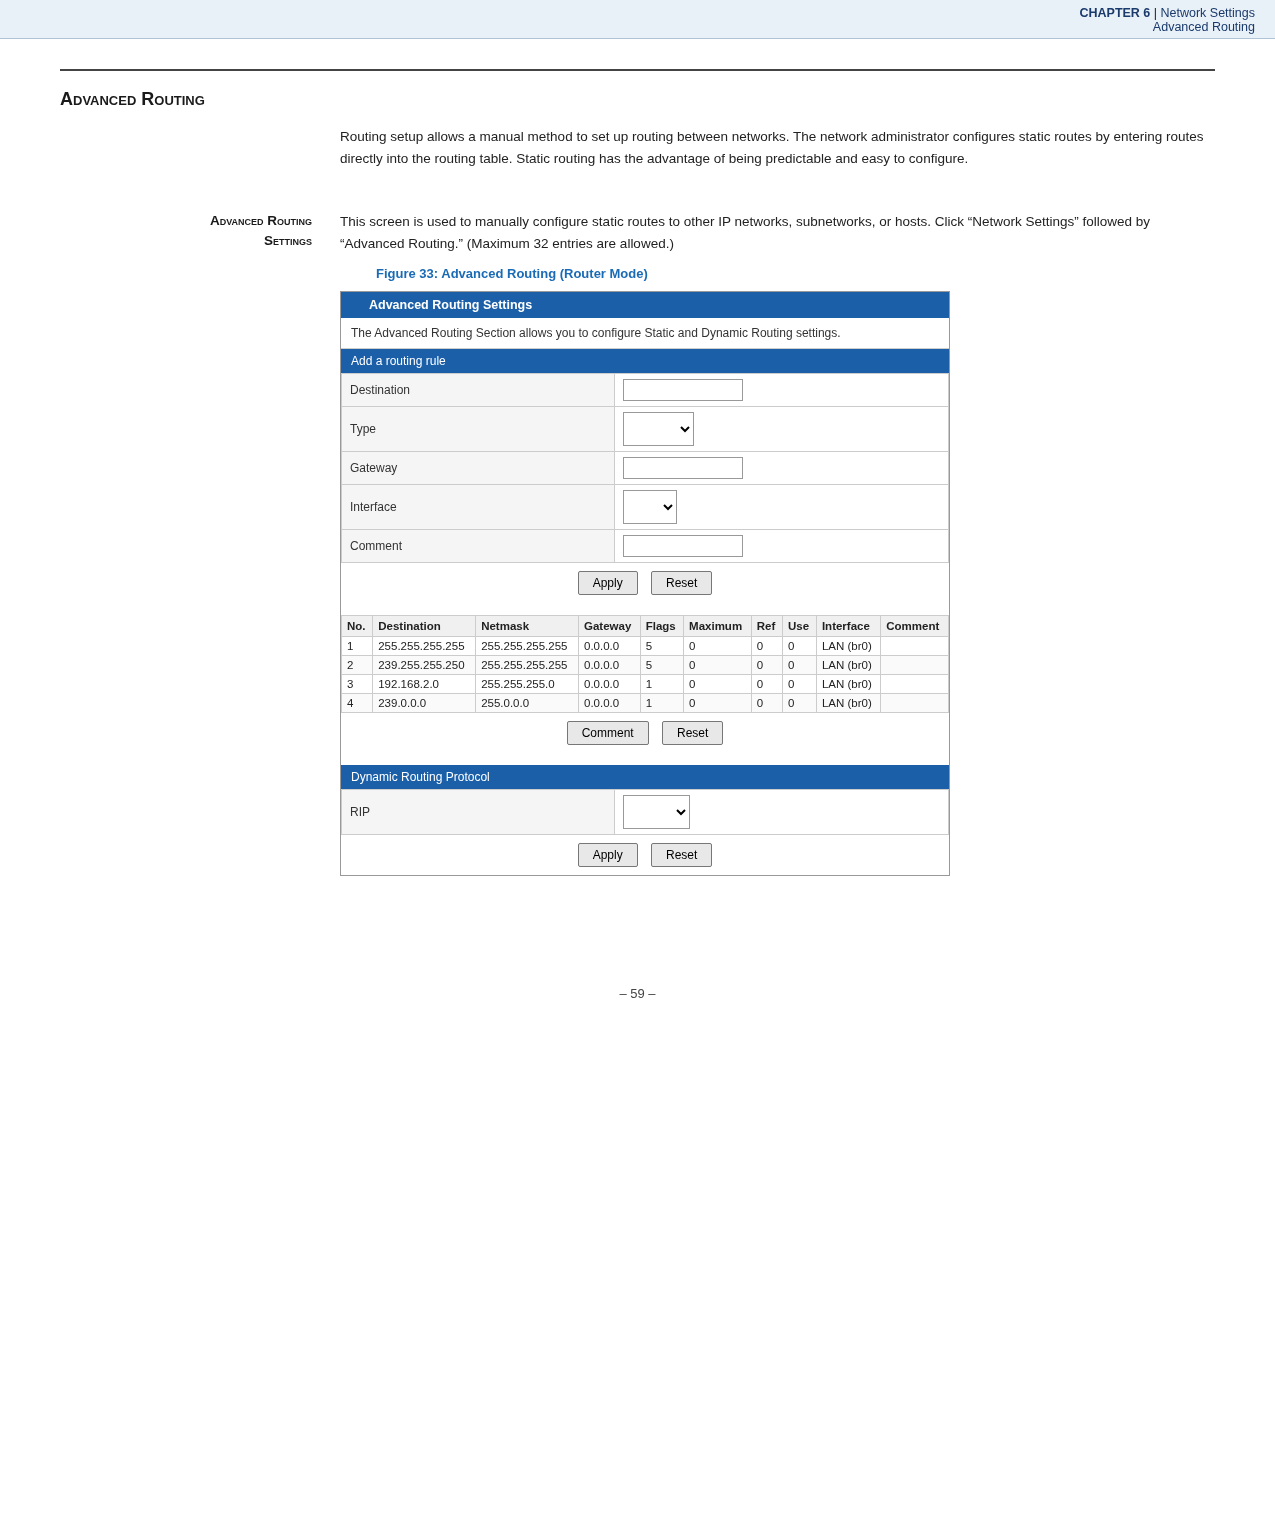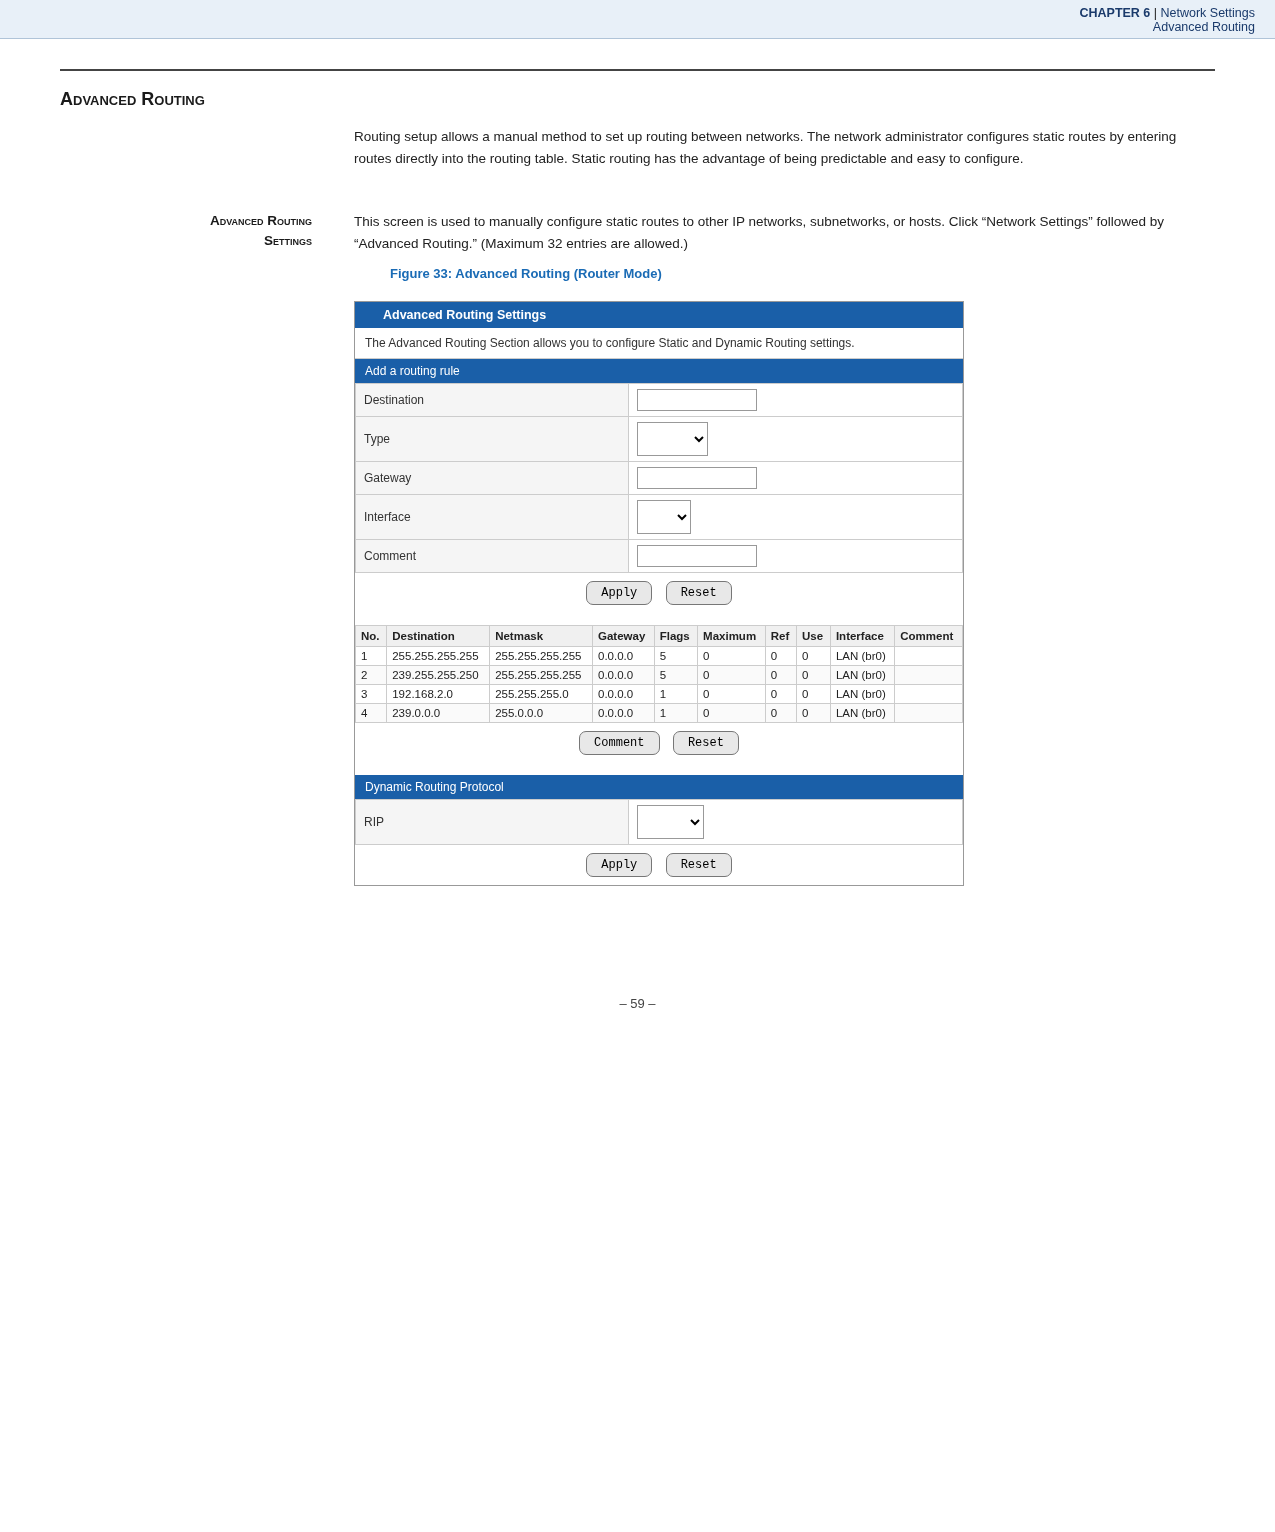--- a/index.html
+++ b/index.html
@@ -44,21 +44,21 @@
       font-size: 18px;
       font-weight: bold;
       font-variant: small-caps;
       color: #1a1a1a;
       margin-bottom: 16px;
     }
 
     
     .two-col {
       display: flex;
-      gap: 14px;
+      gap: 0;
       margin-bottom: 30px;
     }
     .left-label {
       min-width: 280px;
       max-width: 280px;
       text-align: right;
       padding-right: 28px;
       font-variant: small-caps;
       font-weight: bold;
       color: #1a1a1a;
@@ -72,21 +72,21 @@
       font-size: 13.5px;
       line-height: 1.6;
       color: #222;
     }
 
     
     .figure-label {
       color: #1a6bb5;
       font-weight: bold;
       font-size: 13px;
-      margin-bottom: 20px;
+      margin-bottom: 10px;
       padding-left: 36px;
     }
 
     
     .router-panel {
       border: 1px solid #999;
       background: #fff;
       max-width: 610px;
       font-size: 12px;
     }
@@ -152,22 +152,22 @@
       height: 22px;
     }
 
     
     .btn {
       background: #e8e8e8;
       border: 1px solid #777;
       padding: 4px 14px;
       font-size: 12px;
       cursor: pointer;
-      border-radius: 7px;
-      font-family: Liberation Mono, monospace;
+      border-radius: 2px;
+      font-family: Liberation Sans, sans-serif;
     }
 
     .button-row {
       padding: 8px 0 8px 0;
       text-align: center;
     }
 
     
     .routing-table {
       width: 100%;

